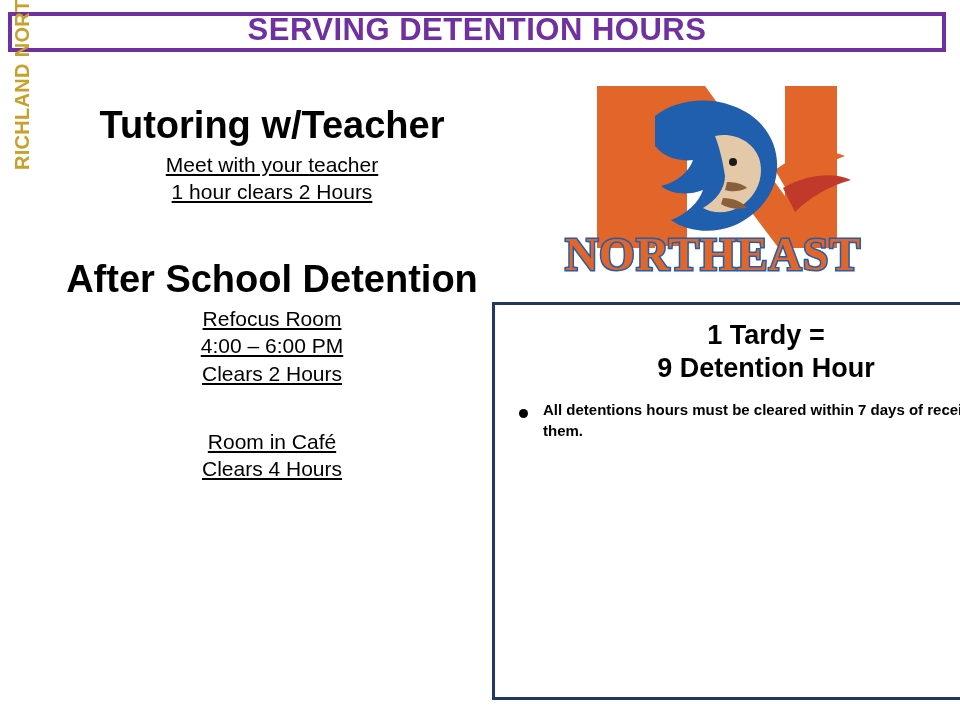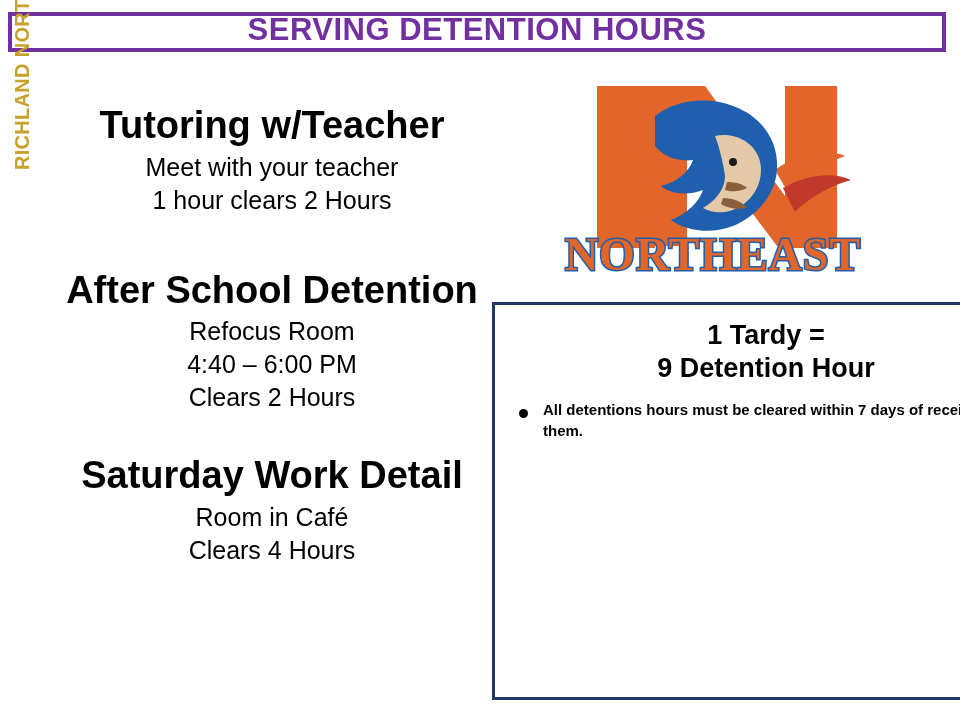--- a/index.html
+++ b/index.html
@@ -69,22 +69,23 @@
   .block {
     margin-bottom: 26px;
   }
   .block-head {
     font-size: 38px;
     font-weight: bold;
     line-height: 1.12;
     margin-bottom: 4px;
   }
   .block-line {
-    font-size: 25px;
+    font-size: 21px;
     line-height: 1.32;
+    text-decoration: underline;
   }
   .spacer-1 { height: 26px; }
   .spacer-2 { height: 14px; }
 
   
   .logo-wrap {
     position: absolute;
     left: 537px;
     top: 78px;
     width: 352px;
@@ -149,28 +150,27 @@
     <div class="block-head">Tutoring w/Teacher</div>
     <div class="block-line">Meet with your teacher</div>
     <div class="block-line">1 hour clears 2 Hours</div>
   </div>
 
   <div class="spacer-1"></div>
 
   <div class="block">
     <div class="block-head">After School Detention</div>
     <div class="block-line">Refocus Room</div>
-    <div class="block-line">4:40 – 6:00 PM</div>
+    <div class="block-line">4:00 – 6:00 PM</div>
     <div class="block-line">Clears 2 Hours</div>
   </div>
 
   <div class="spacer-2"></div>
 
   <div class="block">
-    <div class="block-head">Saturday Work Detail</div>
     <div class="block-line">Room in Café</div>
     <div class="block-line">Clears 4 Hours</div>
   </div>
 
 </div>
 
 <div class="logo-wrap">
   <svg width="352" height="215" viewBox="0 0 352 215">
 
     <g>

